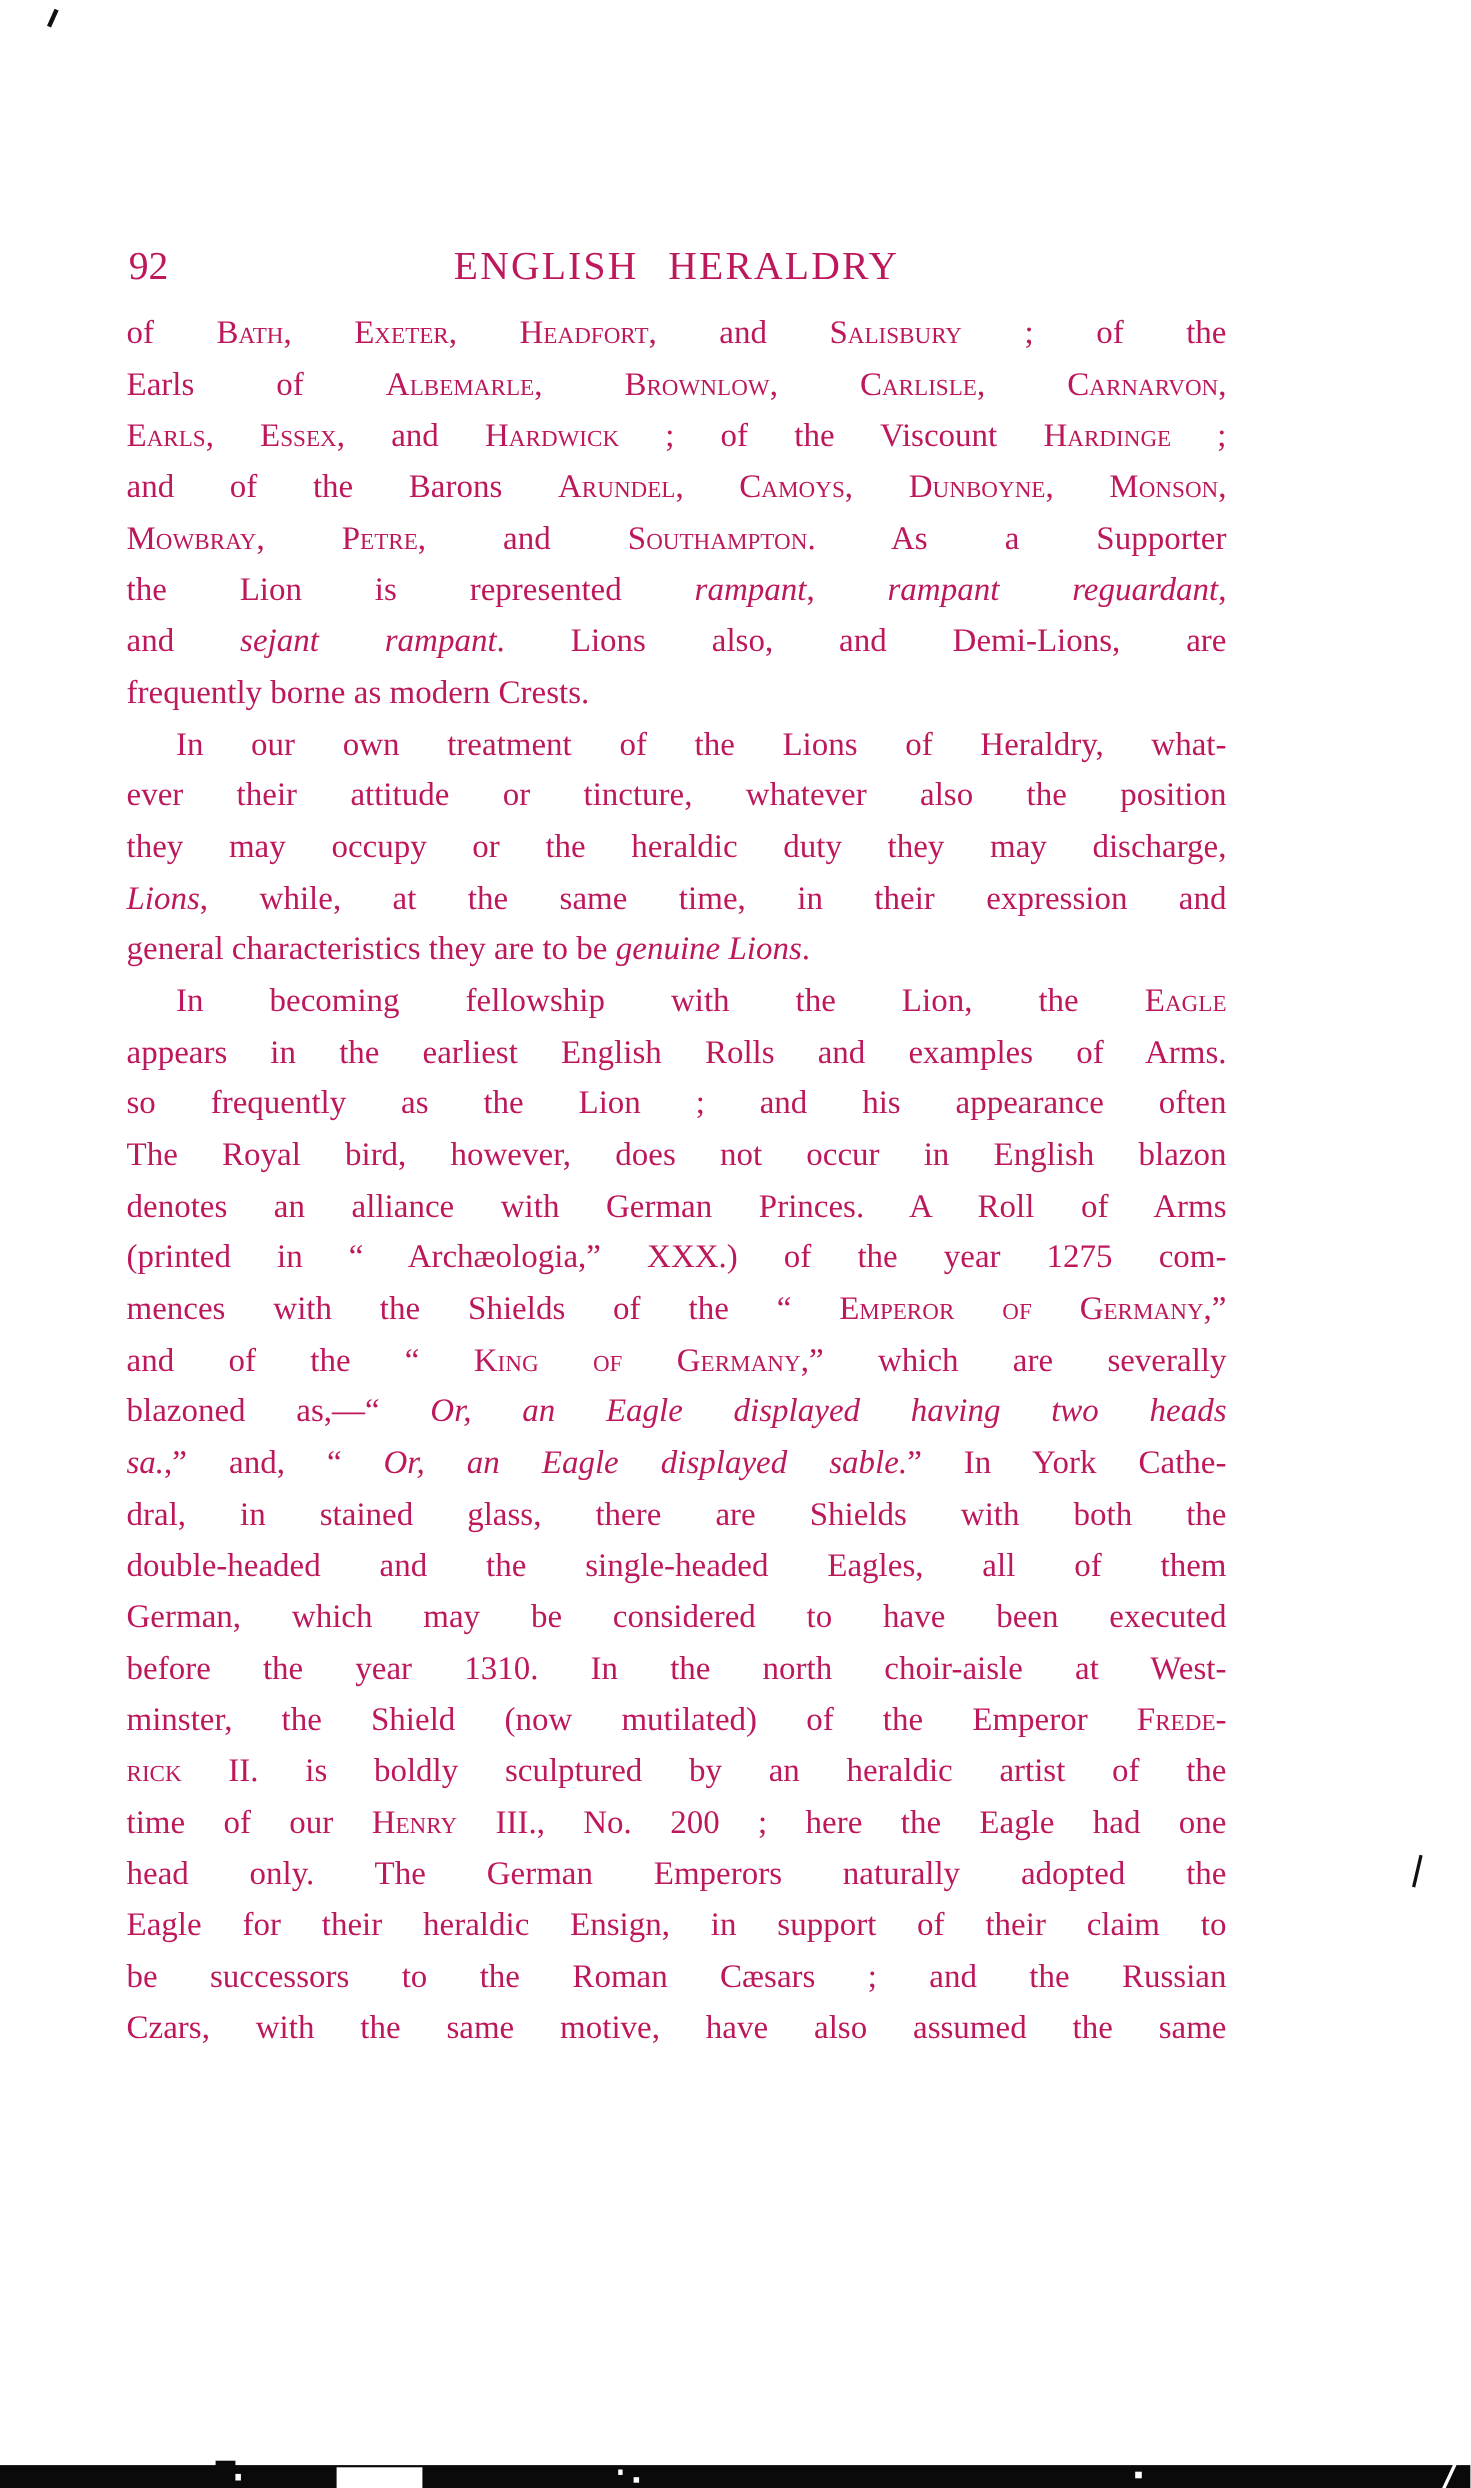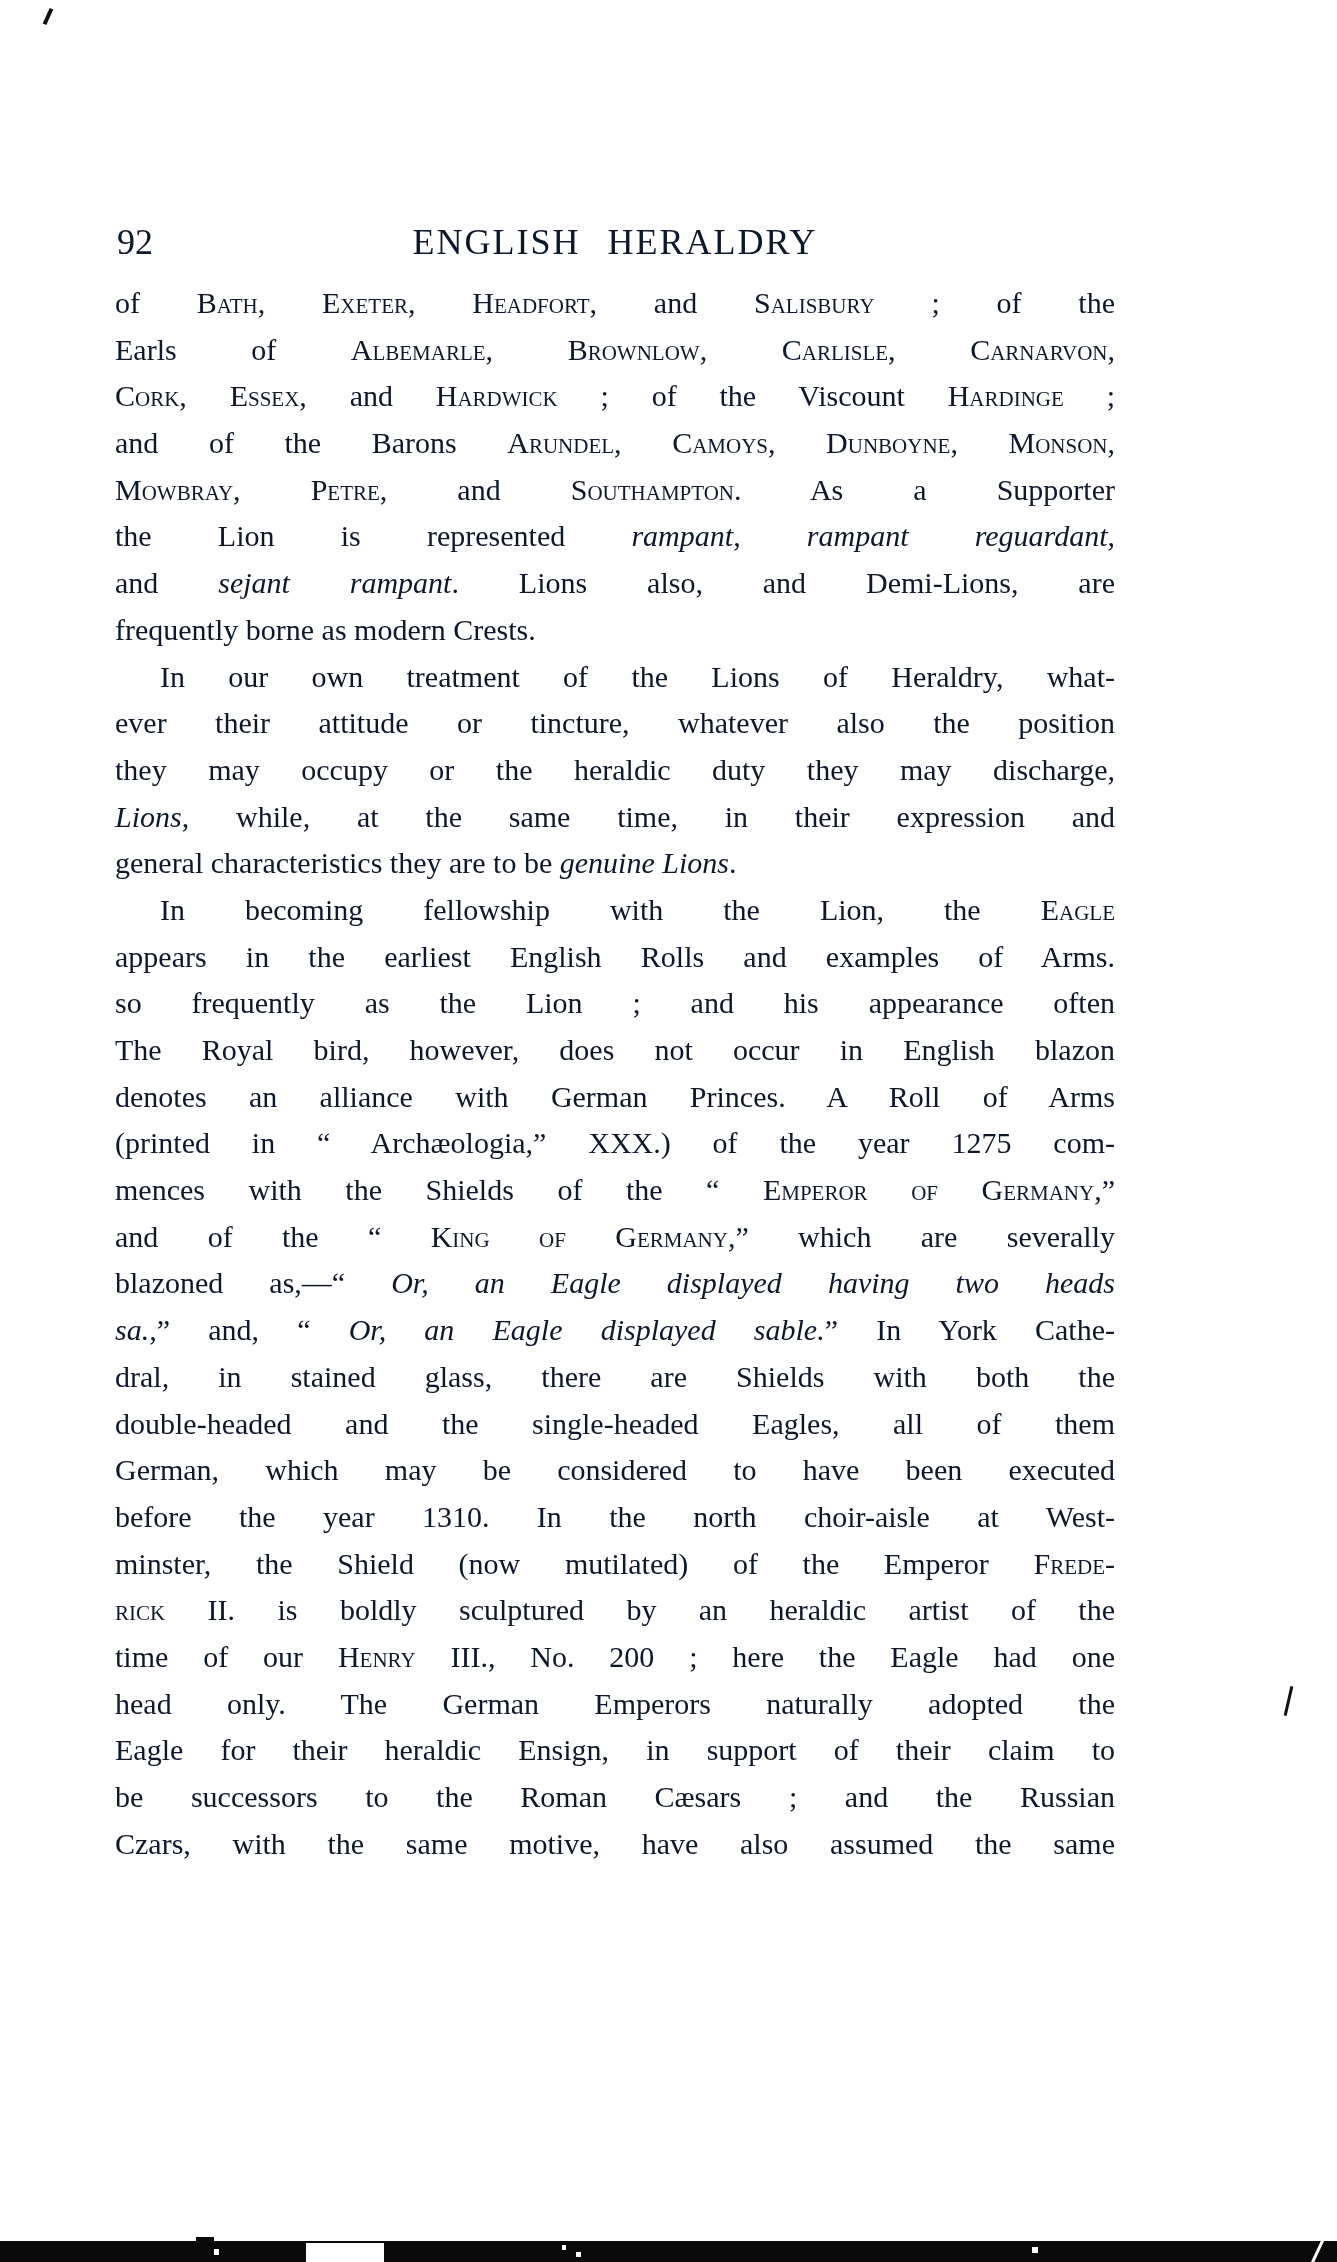--- a/index.html
+++ b/index.html
@@ -2,21 +2,21 @@
 <html><head>
 <meta charset="utf-8">
 <style>
   html,body{margin:0;padding:0;background:#ffffff;}
   .page{
     position:relative;
     width:1337px;
     height:2262px;
     background:#ffffff;
     font-family:"Liberation Serif","DejaVu Serif",serif;
-    color:#0f172a;
+    color:#be185d;
     overflow:hidden;
   }
   
   .header{
     position:absolute;
     left:115px; top:220px;
     width:1000px; height:44px;
     font-size:36px;
     line-height:44px;
   }
@@ -92,21 +92,21 @@
   <div class="corner-tick"></div>
 
   <div class="header">
     <span class="page-number">92</span>
     <span class="page-title">ENGLISH HERALDRY</span>
   </div>
 
   <div class="text-block" id="text-block">
       <div class="line"><span class="seg-n">of </span><span class="seg-sc">Bath</span><span class="seg-n">, </span><span class="seg-sc">Exeter</span><span class="seg-n">, </span><span class="seg-sc">Headfort</span><span class="seg-n">, and </span><span class="seg-sc">Salisbury</span><span class="seg-n"> ; of the</span></div>
       <div class="line"><span class="seg-n">Earls of </span><span class="seg-sc">Albemarle</span><span class="seg-n">, </span><span class="seg-sc">Brownlow</span><span class="seg-n">, </span><span class="seg-sc">Carlisle</span><span class="seg-n">, </span><span class="seg-sc">Carnarvon</span><span class="seg-n">,</span></div>
-      <div class="line"><span class="seg-sc">Cork</span><span class="seg-n">, </span><span class="seg-sc">Essex</span><span class="seg-n">, and </span><span class="seg-sc">Hardwick</span><span class="seg-n"> ; of the Viscount </span><span class="seg-sc">Hardinge</span><span class="seg-n"> ;</span></div>
+      <div class="line"><span class="seg-sc">Earls</span><span class="seg-n">, </span><span class="seg-sc">Essex</span><span class="seg-n">, and </span><span class="seg-sc">Hardwick</span><span class="seg-n"> ; of the Viscount </span><span class="seg-sc">Hardinge</span><span class="seg-n"> ;</span></div>
       <div class="line"><span class="seg-n">and of the Barons </span><span class="seg-sc">Arundel</span><span class="seg-n">, </span><span class="seg-sc">Camoys</span><span class="seg-n">, </span><span class="seg-sc">Dunboyne</span><span class="seg-n">, </span><span class="seg-sc">Monson</span><span class="seg-n">,</span></div>
       <div class="line"><span class="seg-sc">Mowbray</span><span class="seg-n">, </span><span class="seg-sc">Petre</span><span class="seg-n">, and </span><span class="seg-sc">Southampton</span><span class="seg-n">. As a Supporter</span></div>
       <div class="line"><span class="seg-n">the Lion is represented </span><span class="seg-i">rampant</span><span class="seg-n">, </span><span class="seg-i">rampant reguardant</span><span class="seg-n">,</span></div>
       <div class="line"><span class="seg-n">and </span><span class="seg-i">sejant rampant</span><span class="seg-n">. Lions also, and Demi-Lions, are</span></div>
       <div class="line last"><span class="seg-n">frequently borne as modern Crests.</span></div>
       <div class="line indent"><span class="seg-n">In our own treatment of the Lions of Heraldry, what-</span></div>
       <div class="line"><span class="seg-n">ever their attitude or tincture, whatever also the position</span></div>
       <div class="line"><span class="seg-n">they may occupy or the heraldic duty they may discharge,</span></div>
       <div class="line"><span class="seg-i">Lions</span><span class="seg-n">, while, at the same time, in their expression and</span></div>
       <div class="line last"><span class="seg-n">general characteristics they are to be </span><span class="seg-i">genuine Lions</span><span class="seg-n">.</span></div>

